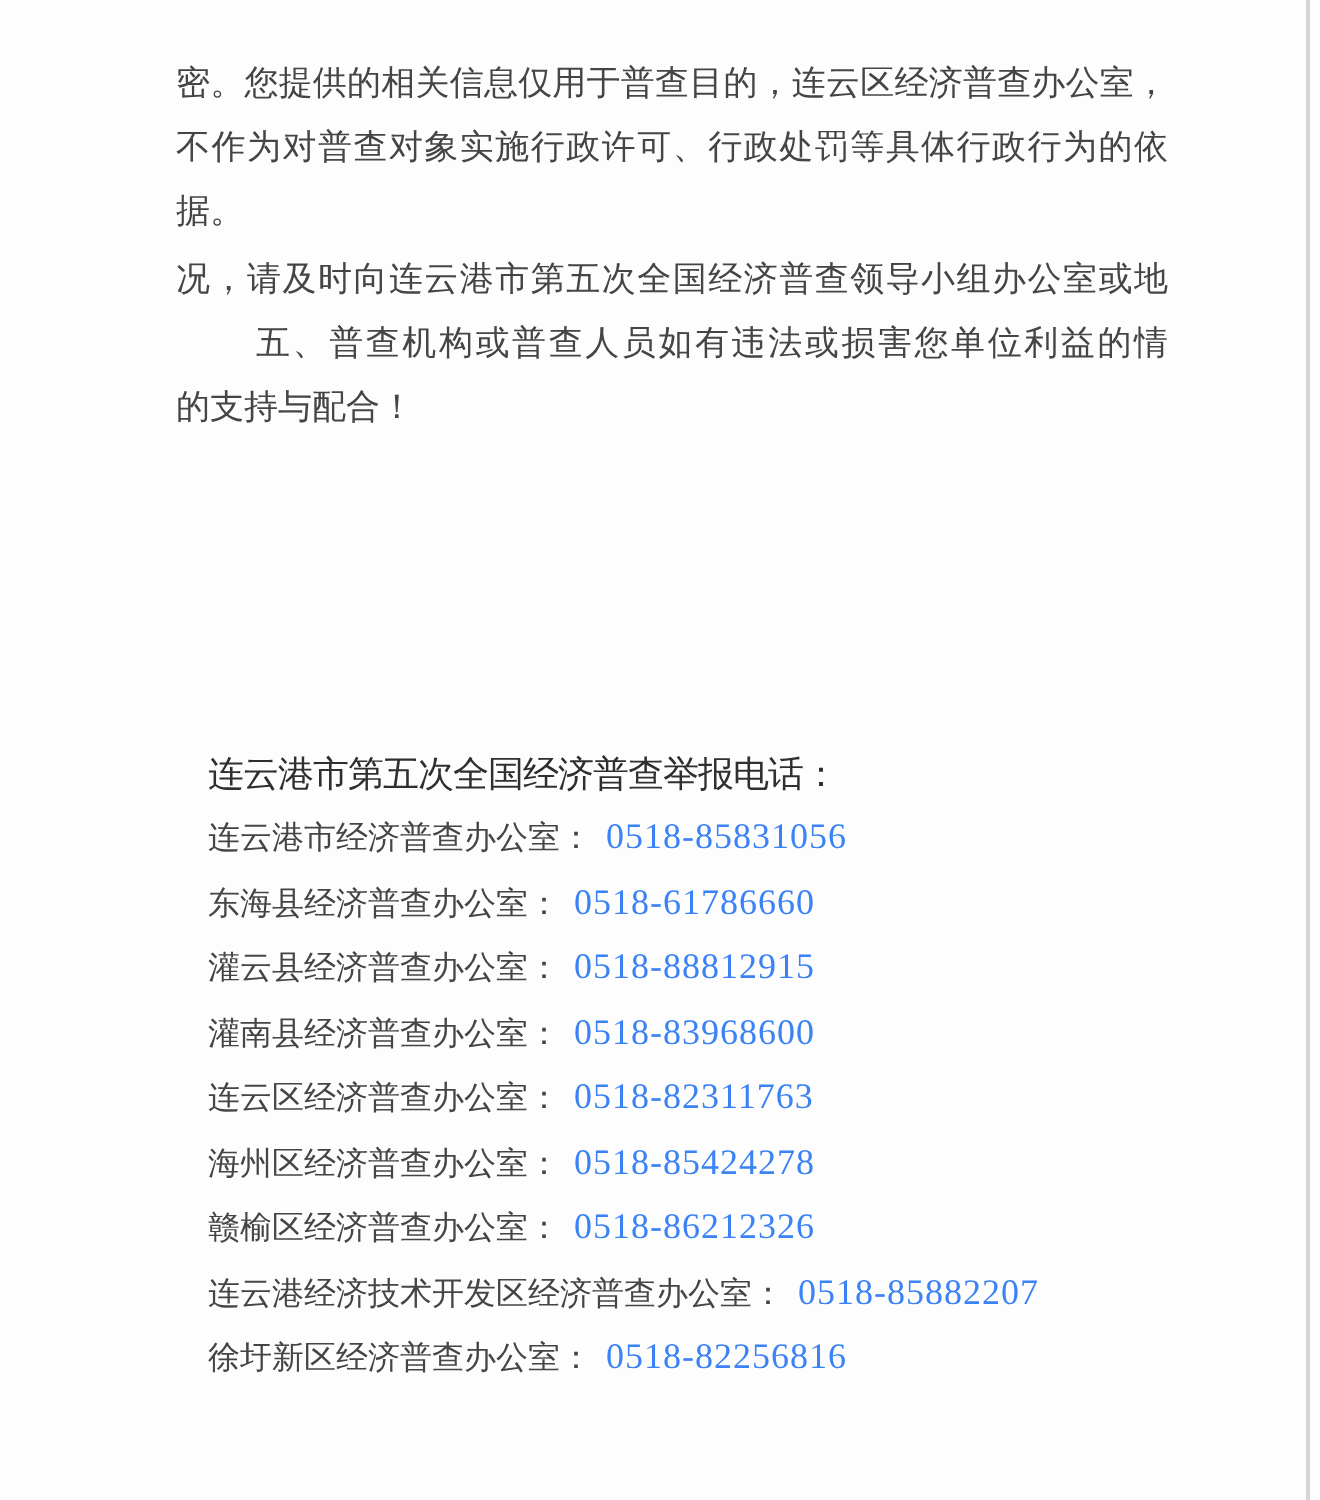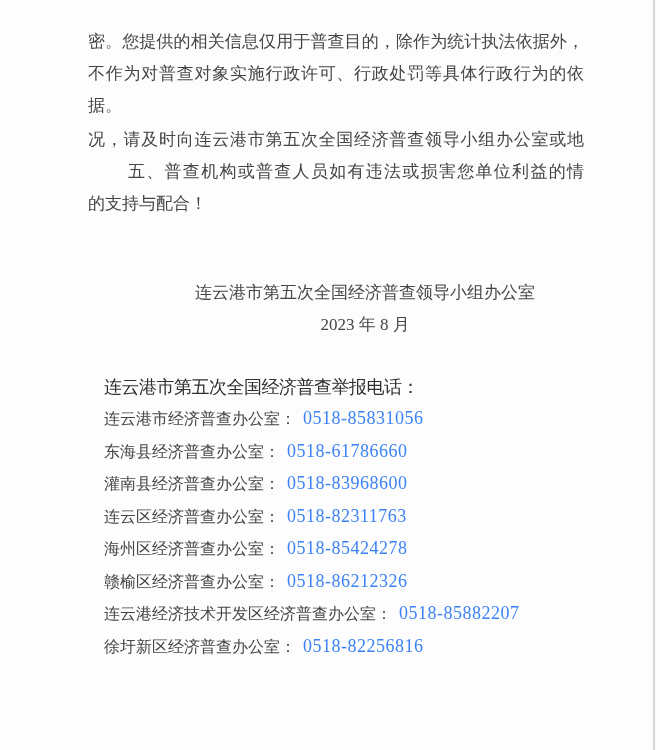--- a/index.html
+++ b/index.html
@@ -72,44 +72,43 @@
   }
 </style>
 </head>
 <body>
 
 <div class="page">
 
   <div class="edge-line"></div>
 
   <div class="para para1">
-    <div class="jline">密。您提供的相关信息仅用于普查目的，除作为统计执法依据外，</div>
+    <div class="jline">密。您提供的相关信息仅用于普查目的，连云区经济普查办公室，</div>
     <div class="jline">不作为对普查对象实施行政许可、行政处罚等具体行政行为的依</div>
     <div class="lline">据。</div>
   </div>
 
   <div class="para para2">
     <div class="jline">况，请及时向连云港市第五次全国经济普查领导小组办公室或地</div>
     <div class="jline indent2">五、普查机构或普查人员如有违法或损害您单位利益的情</div>
     <div class="lline">的支持与配合！</div>
   </div>
 
-  <div class="sigblock">
-    <div>连云港市第五次全国经济普查领导小组办公室</div>
-    <div>2023 年 8 月</div>
-  </div>
 
   <div class="hotline-heading">连云港市第五次全国经济普查举报电话：</div>
 
   <div class="hotline-list">
     <div class="hrow">
       <span class="hlabel">连云港市经济普查办公室：</span><span class="hphone">0518-85831056</span>
     </div>
     <div class="hrow">
       <span class="hlabel">东海县经济普查办公室：</span><span class="hphone">0518-61786660</span>
+    </div>
+    <div class="hrow">
+      <span class="hlabel">灌云县经济普查办公室：</span><span class="hphone">0518-88812915</span>
     </div>
     <div class="hrow">
       <span class="hlabel">灌南县经济普查办公室：</span><span class="hphone">0518-83968600</span>
     </div>
     <div class="hrow">
       <span class="hlabel">连云区经济普查办公室：</span><span class="hphone">0518-82311763</span>
     </div>
     <div class="hrow">
       <span class="hlabel">海州区经济普查办公室：</span><span class="hphone">0518-85424278</span>
     </div>

